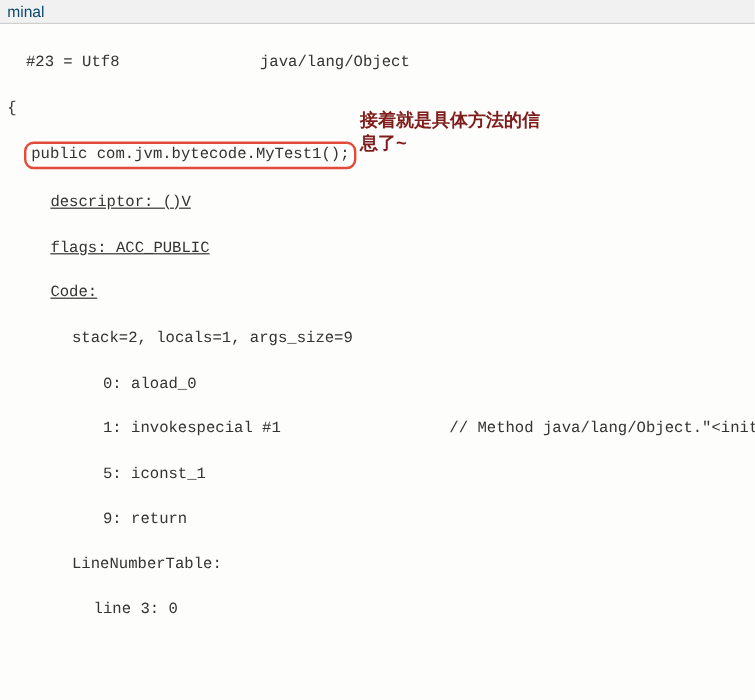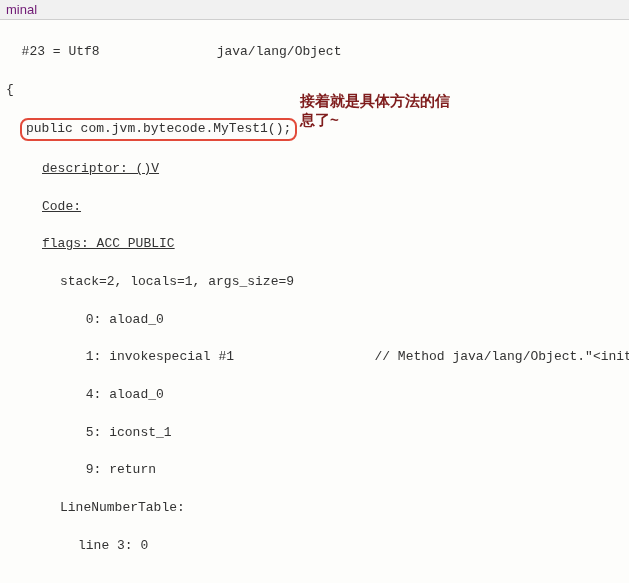--- a/index.html
+++ b/index.html
@@ -12,21 +12,21 @@
     width: 629px;
     overflow: hidden;
     position: relative;
   }
   .topbar {
     background: #f1f1f1;
     border-bottom: 1px solid #cfcfcf;
     padding: 2px 6px;
     font-family: "Helvetica Neue", Arial, sans-serif;
     font-size: 13px;
-    color: #701a75;
+    color: #0c4a6e;
   }
   .code-area {
     padding: 4px 2px 10px 2px;
     line-height: 1.45;
     white-space: pre;
   }
   .line { white-space: pre; }
   .indent0 { padding-left: 4px; }
   .indent1 { padding-left: 22px; }
   .indent2 { padding-left: 40px; text-decoration: underline; }
@@ -53,26 +53,25 @@
 
 <div class="topbar">
   <span>minal</span>
 </div>
 
 <div class="code-area">
 <div class="line indent0">  #23 = Utf8               java/lang/Object</div>
 <div class="line indent0">{</div>
 <div class="line indent1"><span class="boxed">public com.jvm.bytecode.MyTest1();</span></div>
 <div class="line indent2">descriptor: ()V</div>
+<div class="line indent2">flags: ACC_PUBLIC</div>
 <div class="line indent2">Code:</div>
-<div class="line indent2">flags: ACC_PUBLIC</div>
 <div class="line indent3">stack=2, locals=1, args_size=9</div>
 <div class="line indent4"> 0: aload_0</div>
 <div class="line indent4"> 1: invokespecial #1                  // Method java/lang/Object."&lt;init&gt;":()V</div>
-<div class="line indent4"> 4: aload_0</div>
 <div class="line indent4"> 5: iconst_1</div>
 <div class="line indent4"> 9: return</div>
 <div class="line indent3">LineNumberTable:</div>
 <div class="line indent4">line 3: 0</div>
 
 
 
 
 
 

